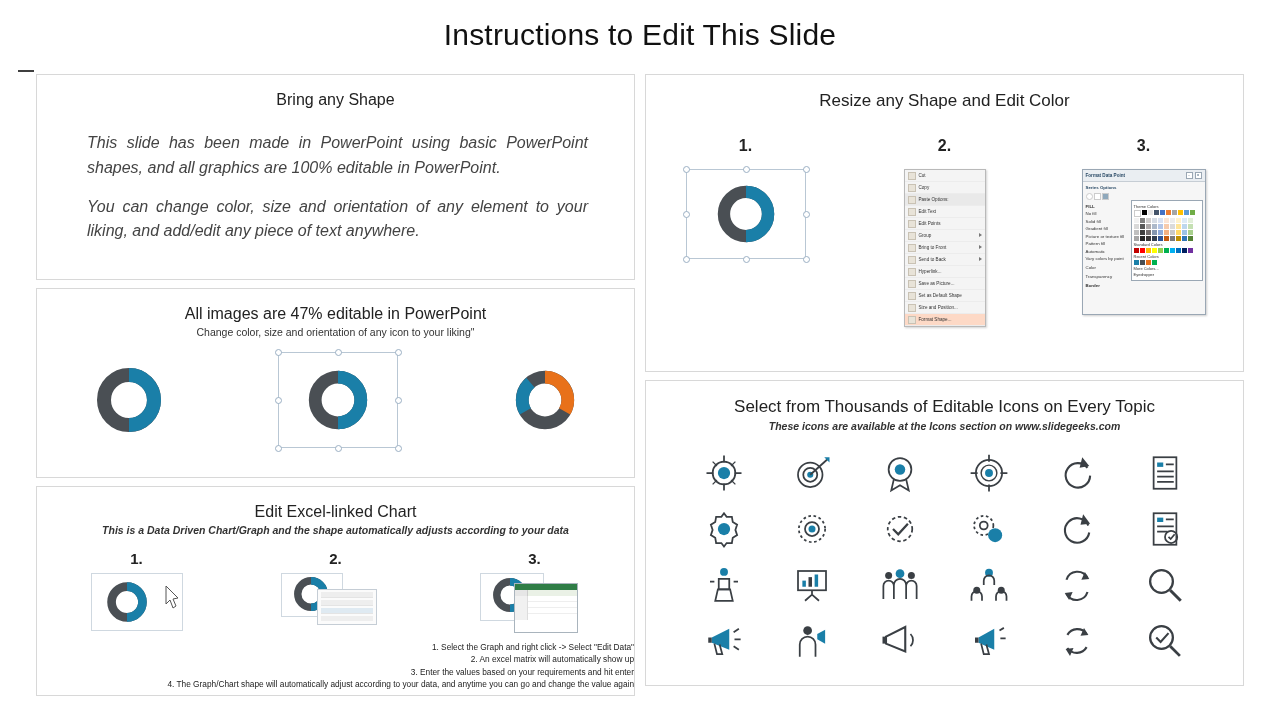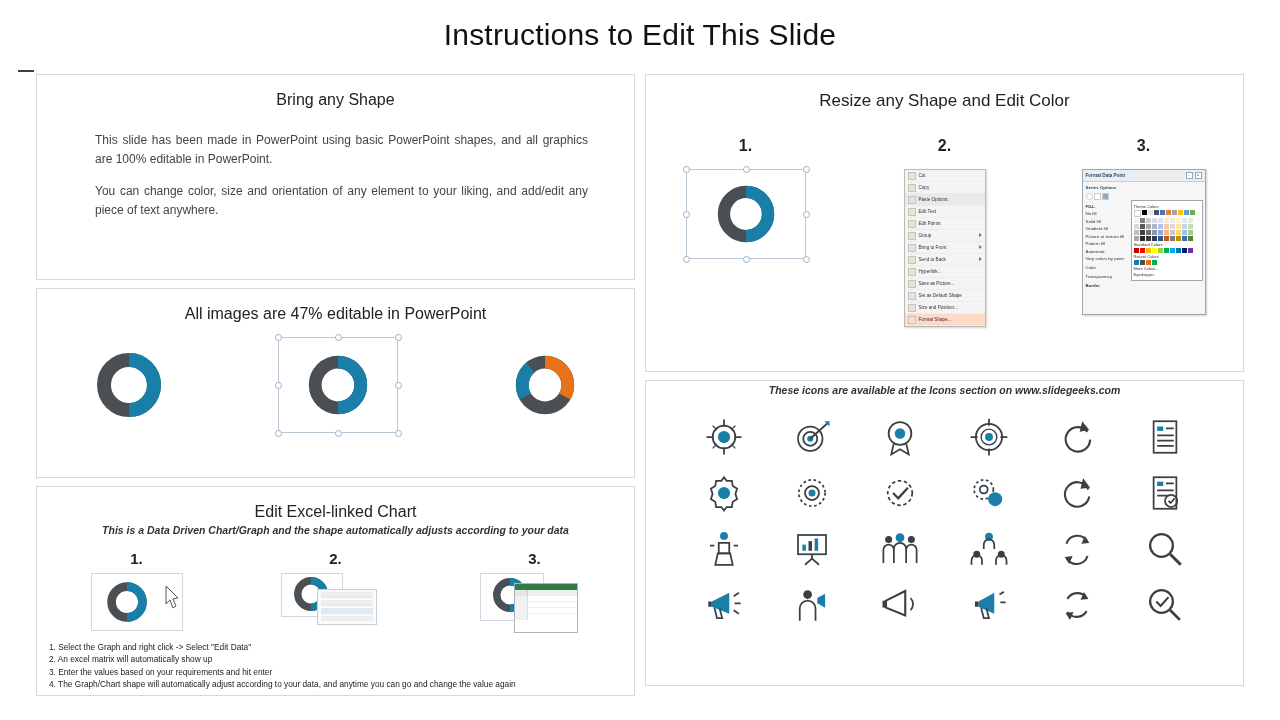--- a/index.html
+++ b/index.html
@@ -67,24 +67,25 @@
     text-align: center;
     font-size: 10.5px;
     color: #333;
     margin-top: 3px;
   }
   .panel-sub.italic { font-style: italic; font-weight: bold; }
 
   
   .p1 { height: 206px; }
   .p1 p {
-    font-size: 12px;
+    font-style: italic;
+    font-size: 16px;
     line-height: 1.55;
     color: #444;
-    margin: 0 0 14px 12px;
+    margin: 0 0 14px 4px;
     text-align: justify;
   }
   .p1 .body { padding: 22px 46px 0 46px; }
 
   
   .p2 { height: 190px; }
   .p2 .row {
     display: flex;
     align-items: center;
     justify-content: space-around;
@@ -108,20 +109,21 @@
   }
   .p3 ol {
     margin: 8px 0 0 0;
     padding: 0 0 0 12px;
     list-style: none;
   }
   .p3 ol li {
     font-size: 8.3px;
     color: #222;
     line-height: 1.5;
+    text-align: right;
   }
 
   
   .pA { height: 298px; }
   .pA .steps {
     display: flex;
     justify-content: space-around;
     margin-top: 26px;
     align-items: flex-start;
   }
@@ -252,20 +254,21 @@
       <div class="panel p1">
         <div class="panel-title">Bring any Shape</div>
         <div class="body">
           <p>This slide has been made in PowerPoint using basic PowerPoint shapes, and all graphics are 100% editable in PowerPoint.</p>
           <p>You can change color, size and orientation of any element to your liking, and add/edit any piece of text anywhere.</p>
         </div>
       </div>
 
       <div class="panel p2">
         <div class="panel-title">All images are 47% editable in PowerPoint</div>
+        <div class="panel-sub">Change color, size and orientation of any icon to your liking"</div>
         <div class="row">
 
           <span>
             <svg class="donut" width="68" height="68" viewBox="0 0 68 68" aria-hidden="true">
               <circle cx="34" cy="34" r="25" fill="none" stroke="#4a4f54" stroke-width="14"></circle>
               <path d="M34 9 A25 25 0 0 1 34 59" fill="none" stroke="#1a7fa8" stroke-width="14"></path>
             </svg>
           </span>
 
           <span class="handles" style="width:120px;height:96px;">
@@ -581,20 +584,21 @@
                   <div class="lbl">Eyedropper</div>
                 </div>
               </div>
             </div>
           </div>
 
         </div>
       </div>
 
       <div class="panel pB">
+        <div class="panel-title big">Select from Thousands of Editable Icons on Every Topic</div>
         <div class="panel-sub italic">These icons are available at the Icons section on www.slidegeeks.com</div>
 
         <div class="icon-grid">
 
           <span class="icon-cell">
             <svg width="42" height="42" viewBox="0 0 48 48">
                 <circle cx="24" cy="24" r="13" fill="none" stroke="#3a3f44" stroke-width="2"></circle>
                 <circle cx="24" cy="24" r="7" fill="#1a7fa8"></circle>
                 <path d="M24 4v8M24 36v8M4 24h8M36 24h8" stroke="#3a3f44" stroke-width="2"></path>
                 <path d="M11 11l5 5M37 11l-5 5M11 37l5-5M37 37l-5-5" stroke="#3a3f44" stroke-width="1.5"></path>

